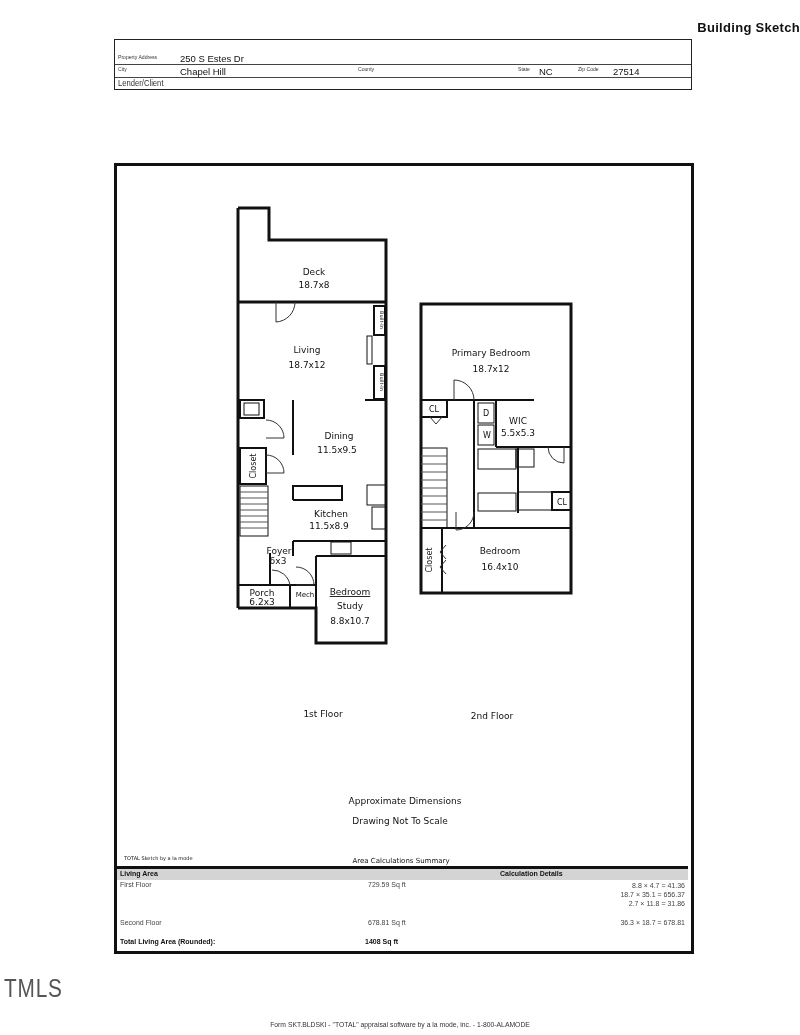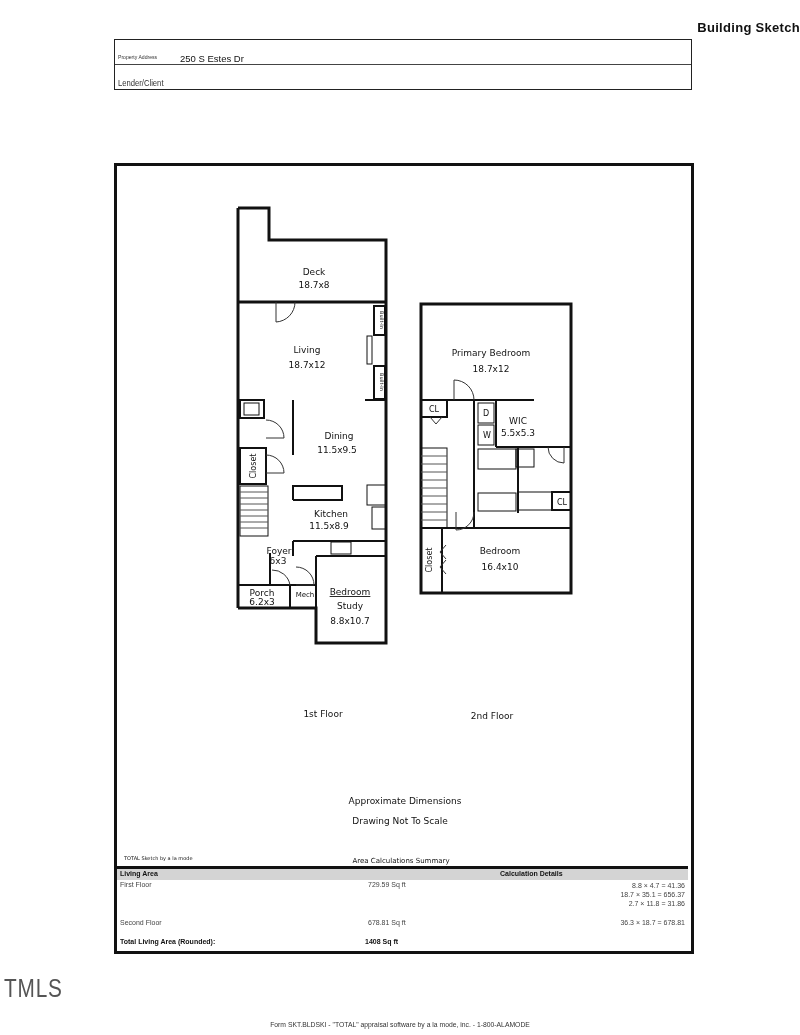--- a/index.html
+++ b/index.html
@@ -24,20 +24,29 @@
 </style>
 </head>
 <body>
 
 <div class="abs title">Building Sketch</div>
 
 <div class="abs hdr">
   <div class="hrow" style="top:12px;height:12px;">
     <span class="lbl" style="left:3px;top:2px;">Property Address</span>
     <span class="val" style="left:65px;top:1px;">250 S Estes Dr</span>
+  </div>
+  <div class="hrow" style="top:24px;height:13px;">
+    <span class="lbl" style="left:3px;top:2px;">City</span>
+    <span class="val" style="left:65px;top:2px;">Chapel Hill</span>
+    <span class="lbl" style="left:243px;top:2px;">County</span>
+    <span class="lbl" style="left:403px;top:2px;">State</span>
+    <span class="val" style="left:424px;top:2px;">NC</span>
+    <span class="lbl" style="left:463px;top:2px;">Zip Code</span>
+    <span class="val" style="left:498px;top:2px;">27514</span>
   </div>
   <div class="hrow" style="top:37px;height:12px;">
     <span class="lbl lblbig" style="left:3px;top:1px;">Lender/Client</span>
   </div>
 </div>
 
 <div class="abs frame"></div>
 
 <svg class="abs" style="left:0;top:0;" width="800" height="1035">
   <g stroke="#111" fill="none" stroke-width="3">

